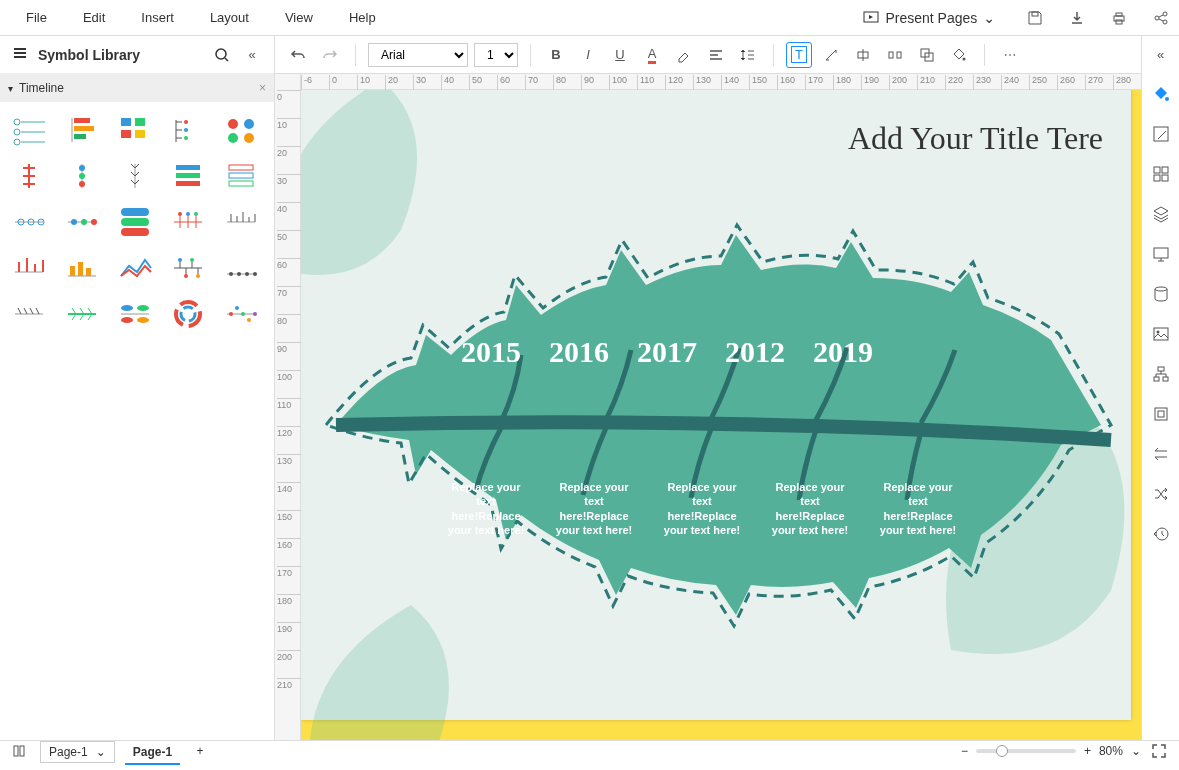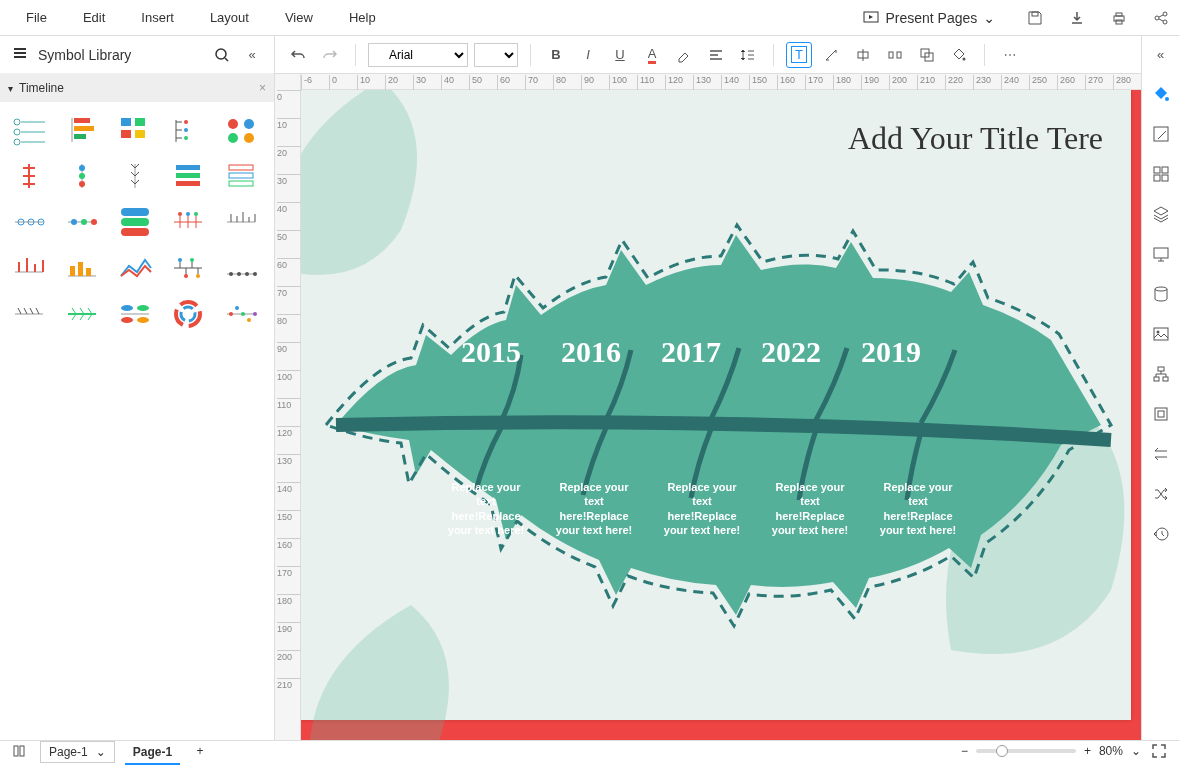--- a/index.html
+++ b/index.html
@@ -6,44 +6,44 @@
 body{width:1179px;height:770px;overflow:hidden;background:#fff;font-size:13px;color:#333}
 .menubar{height:36px;display:flex;align-items:center;border-bottom:1px solid #ddd;padding:8px 8px}
 .menubar .menu-item{padding:0 18px;cursor:pointer;font-size:13px}
 .menubar .spacer{flex:1}
 .menubar .right{display:flex;align-items:center;gap:22px}
 .present-btn{display:flex;align-items:center;gap:6px;padding:4px 8px;cursor:pointer;font-size:14px}
 .icon-btn{width:20px;height:20px;display:flex;align-items:center;justify-content:center;cursor:pointer;color:#555}
 .mid{display:flex;height:calc(100% - 36px - 30px)}
 .left-panel{width:275px;border-right:1px solid #ddd;display:flex;flex-direction:column}
 .lib-header{height:38px;display:flex;align-items:center;padding:0 12px;gap:10px;border-bottom:1px solid #eee}
-.lib-header .title{font-weight:normal;flex:1;font-size:14px}
+.lib-header .title{font-weight:bold;flex:1;font-size:14px}
 .cat-header{height:28px;background:#eee;display:flex;align-items:center;padding:0 8px;font-size:12px}
 .cat-header .arrow{margin-right:6px;font-size:10px}
 .cat-header .close{margin-left:auto;color:#999;cursor:pointer}
 .shapes-grid{padding:8px;display:grid;grid-template-columns:repeat(5,1fr);gap:6px}
 .shape-cell{height:40px;border:1px solid transparent;display:flex;align-items:center;justify-content:center;cursor:pointer}
 .shape-cell svg{width:40px;height:32px}
 .editor{flex:1;display:flex;flex-direction:column;position:relative}
 .toolbar{height:38px;border-bottom:1px solid #ddd;display:flex;align-items:center;padding:0 10px;gap:6px}
 .toolbar .sep{width:1px;height:22px;background:#ddd;margin:0 6px}
-.toolbar select,.toolbar .sel{height:24px;border:1px solid #ccc;background:#fff;font-size:12px;padding:0 16px}
+.toolbar select,.toolbar .sel{height:24px;border:1px solid #ccc;background:#fff;font-size:12px;padding:0 8px}
 .tb-btn{width:26px;height:26px;display:flex;align-items:center;justify-content:center;cursor:pointer;color:#555;border-radius:3px}
 .tb-btn.active{border:1px solid #1890ff;color:#1890ff}
 .canvas-wrap{flex:1;display:flex;position:relative;overflow:hidden}
 .v-ruler{width:26px;background:#f5f5f5;border-right:1px solid #ddd;position:relative;font-size:9px;color:#888}
 .v-ruler div{position:absolute;left:2px;width:100%;border-top:1px solid #ccc;padding-top:1px}
 .h-ruler{height:16px;background:#f5f5f5;border-bottom:1px solid #ddd;position:relative;font-size:9px;color:#888}
 .h-ruler div{position:absolute;top:1px;border-left:1px solid #ccc;padding-left:2px;height:100%}
-.canvas-main{flex:1;position:relative;overflow:auto;background:#ef4444}
+.canvas-main{flex:1;position:relative;overflow:auto;background:#fde047}
 .page{position:absolute;left:0;top:0;width:830px;height:630px;background:#e8f1ed;box-shadow:0 0 4px rgba(0,0,0,.2)}
 .page .bg-leaf{position:absolute;opacity:.25}
 .title-text{position:absolute;right:28px;top:30px;font-family:"Comic Sans MS",cursive;font-size:32px;color:#333}
 .leaf-outline{position:absolute;left:20px;top:100px;width:790px;height:470px}
-.years{position:absolute;display:flex;gap:40px;top:245px;left:160px}
+.years{position:absolute;display:flex;gap:28px;top:245px;left:160px}
 .years span{color:#fff;font-weight:bold;font-size:30px;font-family:Georgia,serif}
 .descs{position:absolute;display:flex;gap:18px;top:390px;left:140px}
 .descs span{color:#fff;font-size:11px;width:90px;text-align:center;font-weight:bold;line-height:1.3}
 .right-rail{width:38px;border-left:1px solid #ddd;display:flex;flex-direction:column;align-items:center;padding-top:6px;gap:16px}
 .right-rail .rail-btn{width:24px;height:24px;display:flex;align-items:center;justify-content:center;cursor:pointer;color:#555}
 .right-rail .rail-btn.active{color:#1890ff}
 .statusbar{height:30px;border-top:1px solid #ddd;display:flex;align-items:flex-start;padding:0 10px;gap:10px;font-size:12px}
 .page-sel{display:flex;align-items:center;gap:8px;border:1px solid #ccc;padding:2px 8px;height:22px}
 .page-tab{border-bottom:2px solid #1890ff;padding:4px 8px;font-weight:bold}
 .add-page{width:20px;height:20px;display:flex;align-items:center;justify-content:center;cursor:pointer}
@@ -479,21 +479,21 @@
               <path d="M285 238 Q270 272 262 305" stroke="#2b6e6b" stroke-width="5" fill="none"></path>
               <path d="M390 239 Q376 274 370 308" stroke="#2b6e6b" stroke-width="5" fill="none"></path>
               <path d="M495 240 Q483 276 478 310" stroke="#2b6e6b" stroke-width="5" fill="none"></path>
               <path d="M600 242 Q590 278 586 310" stroke="#2b6e6b" stroke-width="5" fill="none"></path>
             </svg>
 
             <div class="years" id="years">
                 <span>2015</span>
                 <span>2016</span>
                 <span>2017</span>
-                <span>2022</span>
+                <span>2012</span>
                 <span>2019</span>
               </div>
             <div class="descs" id="descs">
                 <span>Replace your text here!Replace your text here!</span>
                 <span>Replace your text here!Replace your text here!</span>
                 <span>Replace your text here!Replace your text here!</span>
                 <span>Replace your text here!Replace your text here!</span>
                 <span>Replace your text here!Replace your text here!</span>
               </div>
           </div>

